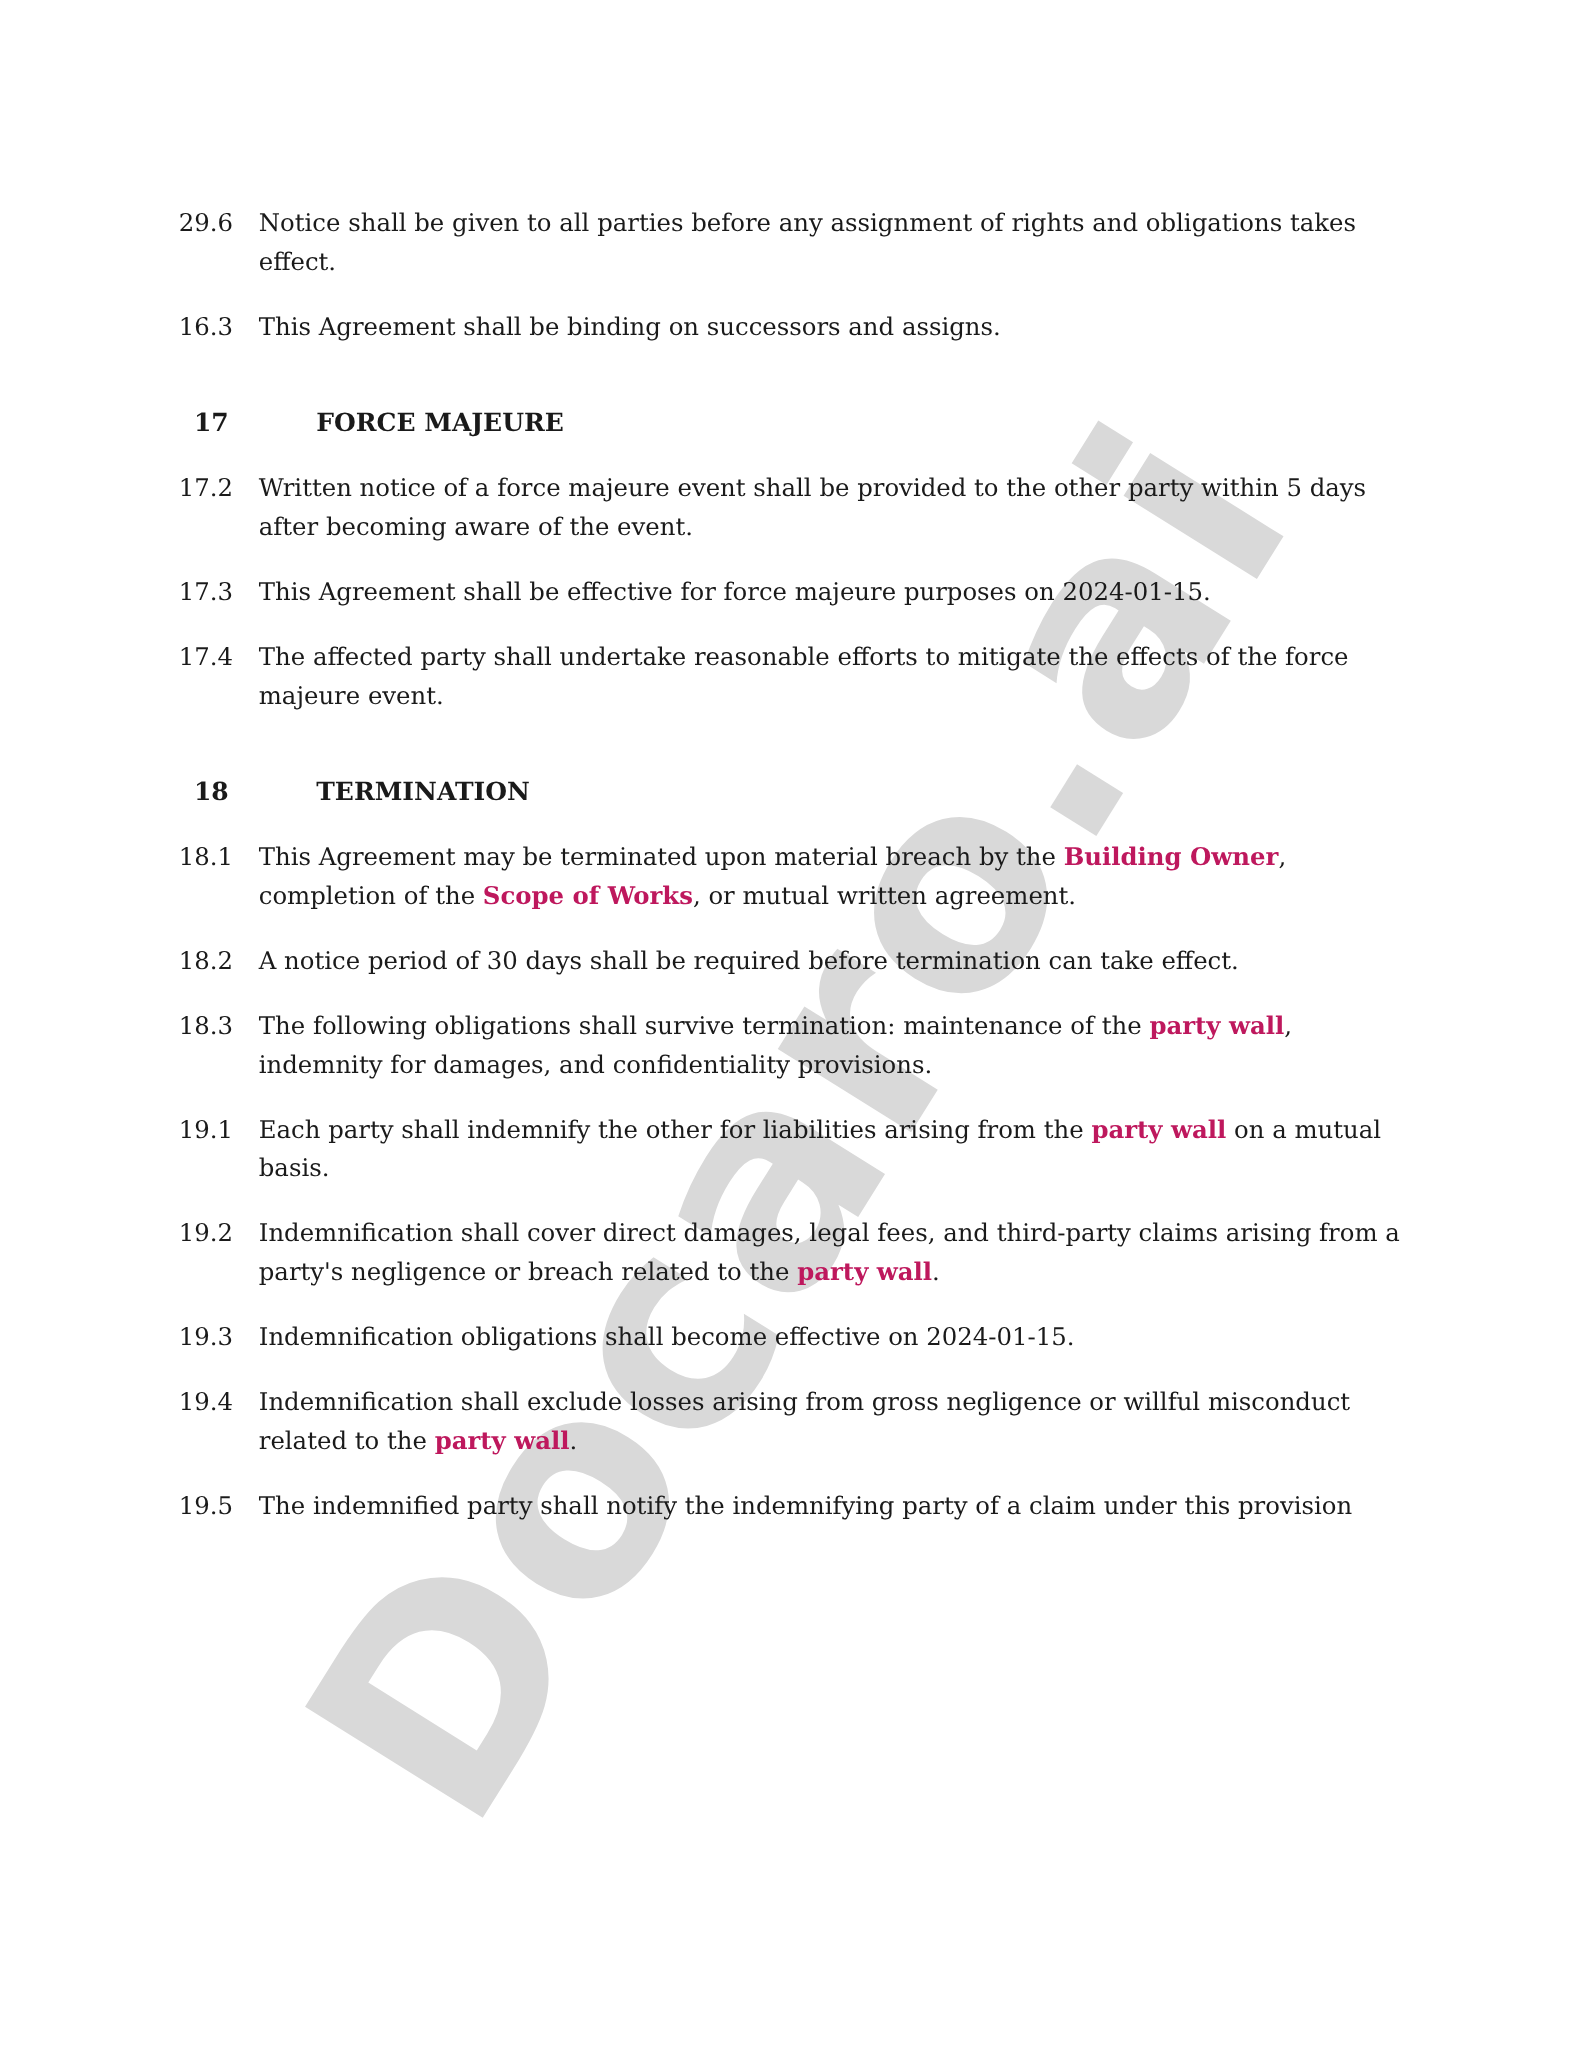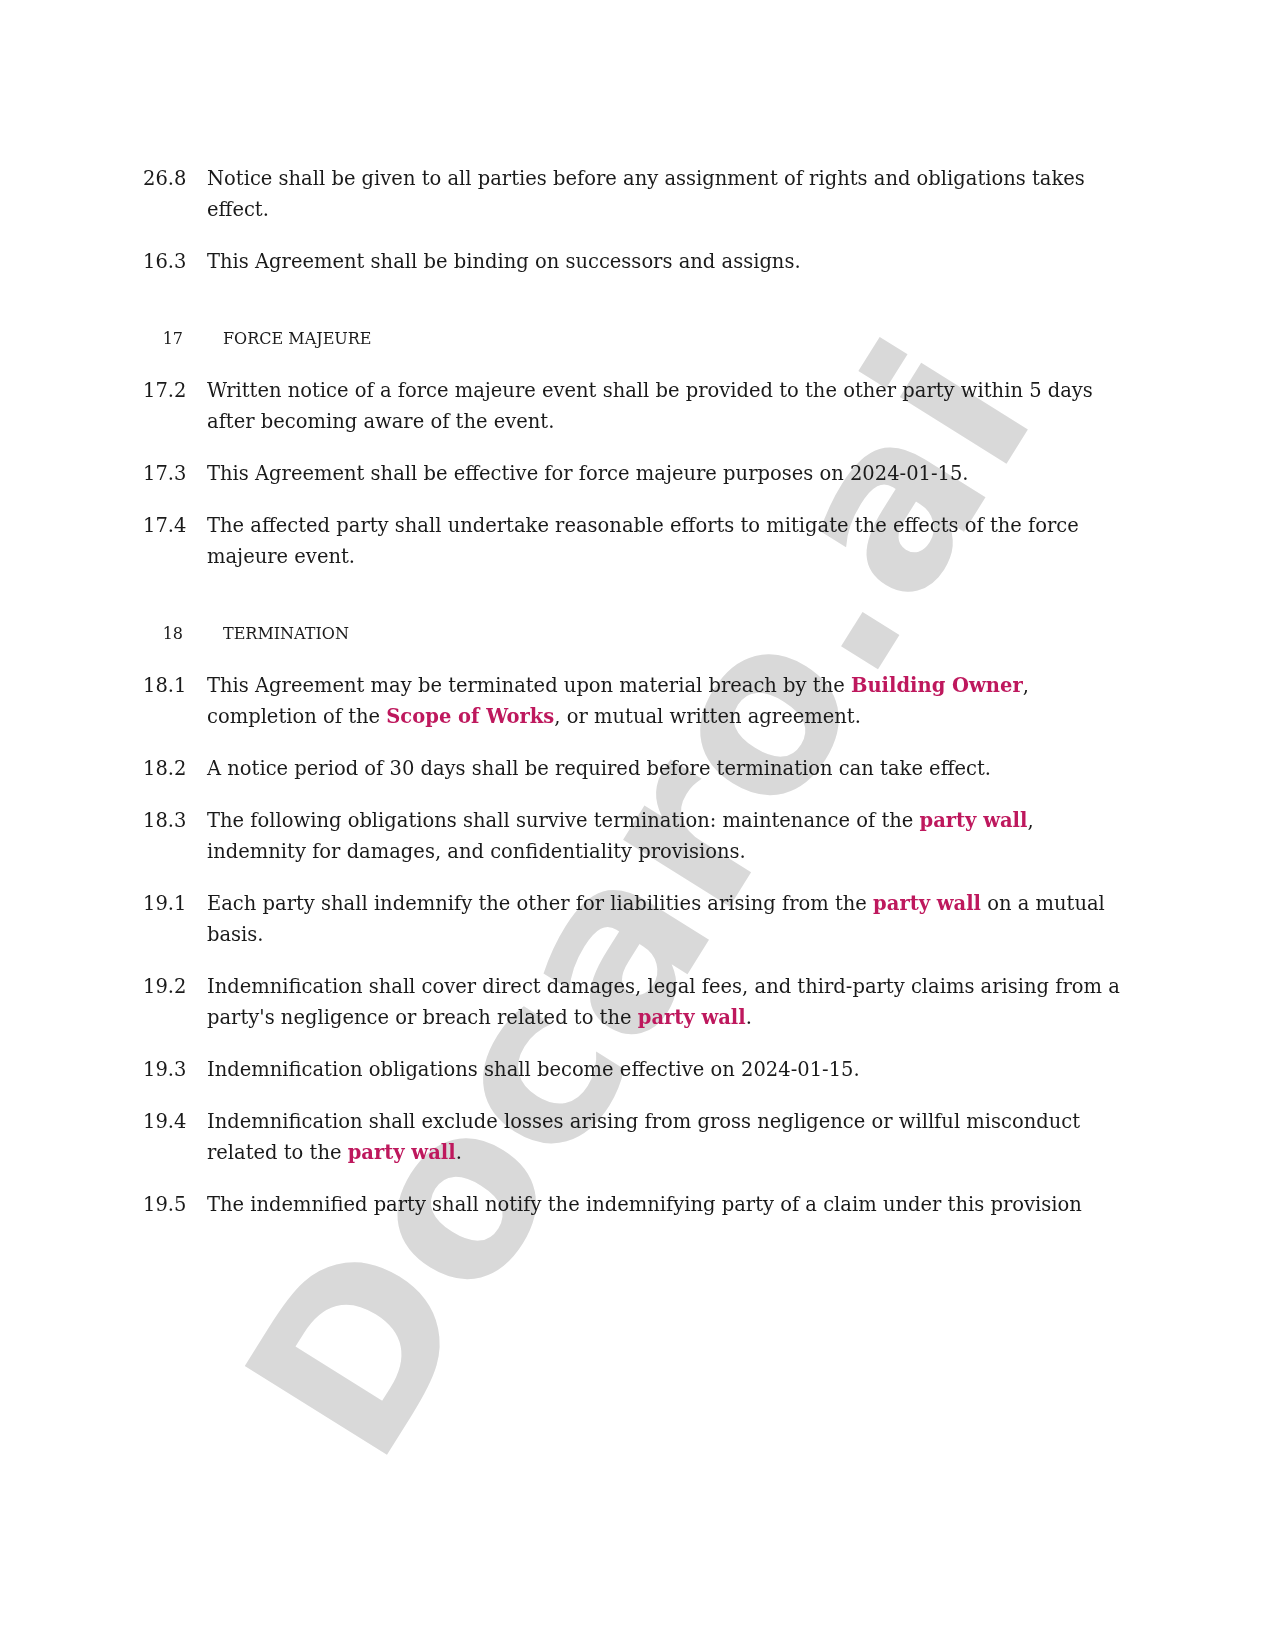--- a/index.html
+++ b/index.html
@@ -59,45 +59,46 @@
       margin-left: 24px;
       width: 918px;
     }
     .clause .text b {
       font-weight: bold;
       color: #be185d;
     }
     .heading {
       display: flex;
       align-items: flex-start;
-      font-size: 16px;
+      font-size: 20px;
       line-height: 31px;
-      font-weight: normal;
+      font-weight: bold;
       margin-top: 46px;
       margin-bottom: 21px;
+      gap: 30px;
     }
     .heading .num {
       width: 40px;
       flex: 0 0 40px;
       text-align: right;
     }
     .heading .text {
       margin-left: 40px;
     }
   </style>
 </head>
 <body>
 
 <div class="page">
   <div class="watermark">Docaro.ai</div>
 
   <div class="content">
 
     <div class="clause">
-      <span class="num">26.8</span>
+      <span class="num">29.6</span>
       <span class="text"><span>Notice shall be given to all parties before any assignment of rights and obligations takes effect.</span></span>
     </div>
     <div class="clause">
       <span class="num">16.3</span>
       <span class="text"><span>This Agreement shall be binding on successors and assigns.</span></span>
     </div>
 
     <div class="heading">
       <span class="num">17</span>
       <span class="text">FORCE MAJEURE</span>

